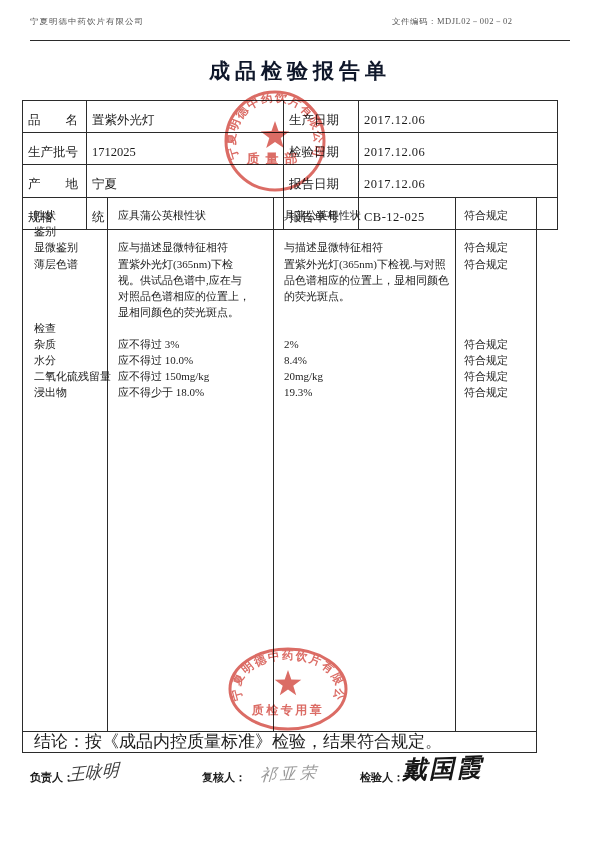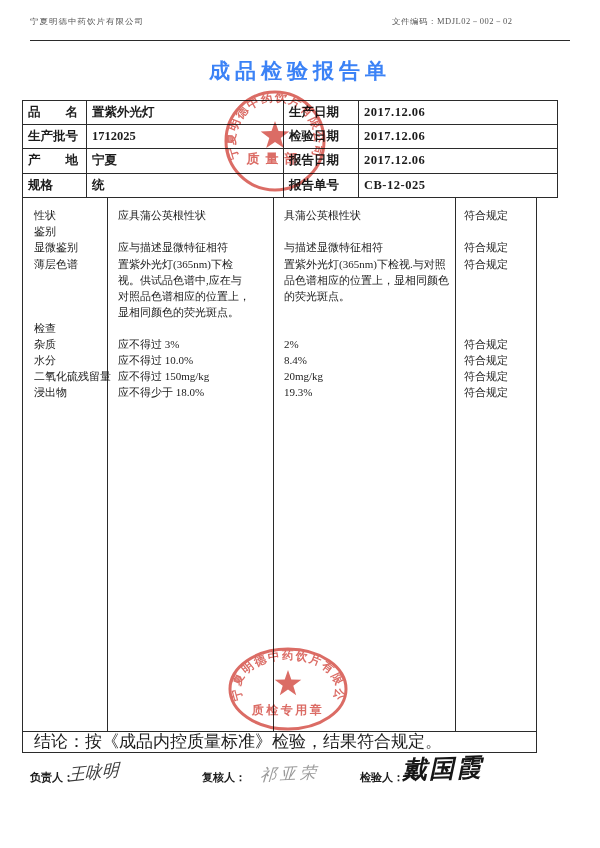--- a/index.html
+++ b/index.html
@@ -6,26 +6,26 @@
   body{
     width:600px;height:848px;background:#ffffff;position:relative;
     font-family:"Liberation Serif","DejaVu Serif",serif;color:#1c1c1c;
     overflow:hidden;
   }
   .abs{position:absolute;}
   
   .hdr-left{left:30px;top:16px;font-size:8.5px;color:#555;letter-spacing:1px;transform:scaleY(.9);}
   .hdr-right{left:392px;top:16px;font-size:8.5px;color:#555;letter-spacing:.5px;transform:scaleY(.9);}
   .hdr-rule{left:30px;top:40px;width:540px;height:0;border-top:1.5px solid #2b2b2b;}
-  .title{left:0;top:57px;width:600px;text-align:center;font-size:21px;font-weight:bold;letter-spacing:5px;color:#3b82f6;}
+  .title{left:0;top:57px;width:600px;text-align:center;font-size:21px;font-weight:bold;letter-spacing:5px;color:#0f172a;}
 
   
   table.info{left:22px;top:100px;width:515px;border-collapse:collapse;table-layout:fixed;
     position:absolute;font-size:12.5px;}
-  table.info td{border:1px solid #2b2b2b;height:23.2px;padding:0 0 0 5px;white-space:nowrap;overflow:hidden;font-weight:bold;}
+  table.info td{border:1px solid #2b2b2b;height:23.2px;padding:8px 0 0 5px;white-space:nowrap;overflow:hidden;}
   table.info{border:1.5px solid #2b2b2b;}
   td.c-l1{width:58px;}
   td.c-v1{width:191px;}
   td.c-l2{width:69px;}
   td.c-v2{width:193px;padding-left:8px;letter-spacing:.5px;}
 
   
   .rt{left:22px;top:197px;width:515px;height:556px;border:1.5px solid #2b2b2b;box-sizing:border-box;
       display:flex;flex-direction:column;font-size:11px;}
   .rrow{display:grid;grid-template-columns:85px 166px 182px 82px;}

